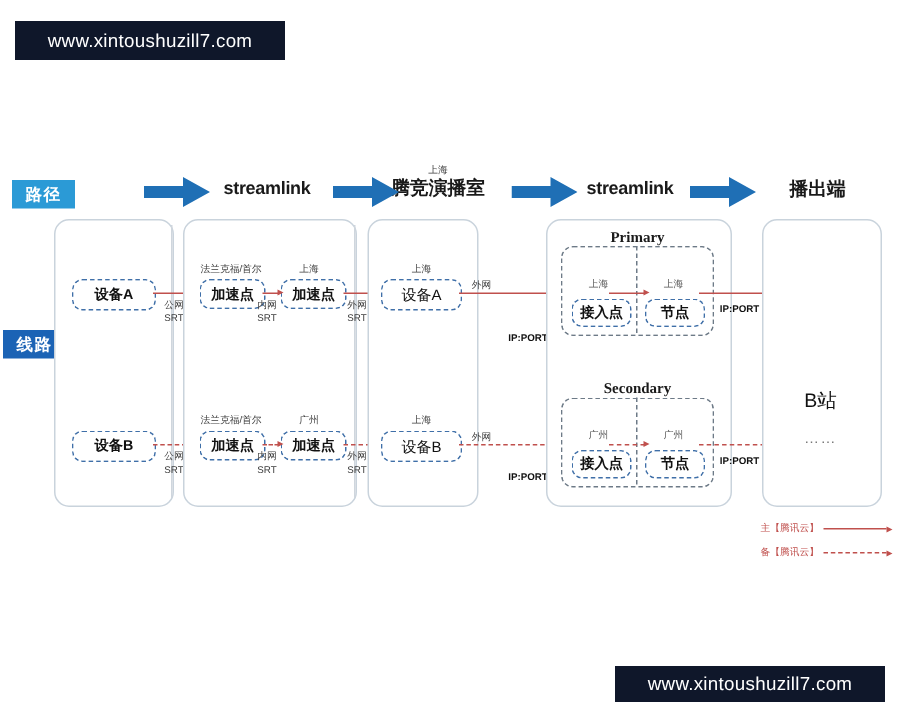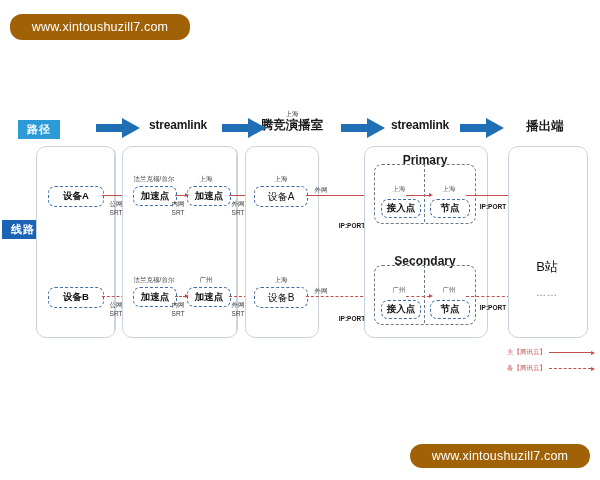--- a/index.html
+++ b/index.html
@@ -7,41 +7,40 @@
     width: 600px; height: 480px;
     background: #ffffff;
     font-family: "Liberation Sans", "DejaVu Sans", sans-serif;
     overflow: hidden;
   }
   #root { position: relative; width: 600px; height: 480px; background:#fff; }
 
   
   .watermark {
     position: absolute;
-    background: #a16207;
+    background: #0f172a;
     color: #ffffff;
     font-size: 12.5px;
     letter-spacing: .2px;
     display: flex; align-items: center; justify-content: center;
     white-space: nowrap;
-    border-radius: 12px;
   }
   #wm-top    { left: 10px;  top: 14px;  width: 180px; height: 26px; }
   #wm-bottom { left: 410px; top: 444px; width: 180px; height: 24px; }
 
   
   .rowlabel {
     position: absolute;
     width: 42px; height: 19px;
     color: #ffffff;
     font-size: 11px; font-weight: bold;
     display: flex; align-items: center; justify-content: center;
     letter-spacing: 1px;
   }
-  #lbl-path  { left: 18px; top: 120px; background: #2b9ad6; }
+  #lbl-path  { left: 8px; top: 120px; background: #2b9ad6; }
   #lbl-line  { left: 2px; top: 220px; background: #1b63b5; }
 
   
   .colhead {
     position: absolute;
     text-align: center;
     line-height: 1.15;
   }
   .colhead .sub {
     display: block;
@@ -72,22 +71,22 @@
 
   
   .groupbox {
     position: absolute;
     border: 1px dashed #6d7a87;
     border-radius: 8px;
     background: transparent;
   }
   .groupbox-title {
     position: absolute;
-    font-size: 12px; font-weight: bold; color: #1a1a1a;
-    text-align: center; white-space: nowrap;
+    font-size: 10px; font-weight: bold; color: #1a1a1a;
+    text-align: center; white-space: nowrap; font-family: Liberation Serif, serif;
   }
   .vsplit {
     position: absolute;
     border-left: 1px dashed #6d7a87;
   }
 
   
   .node {
     position: absolute;
     border: 1px dashed #3f6fa8;

